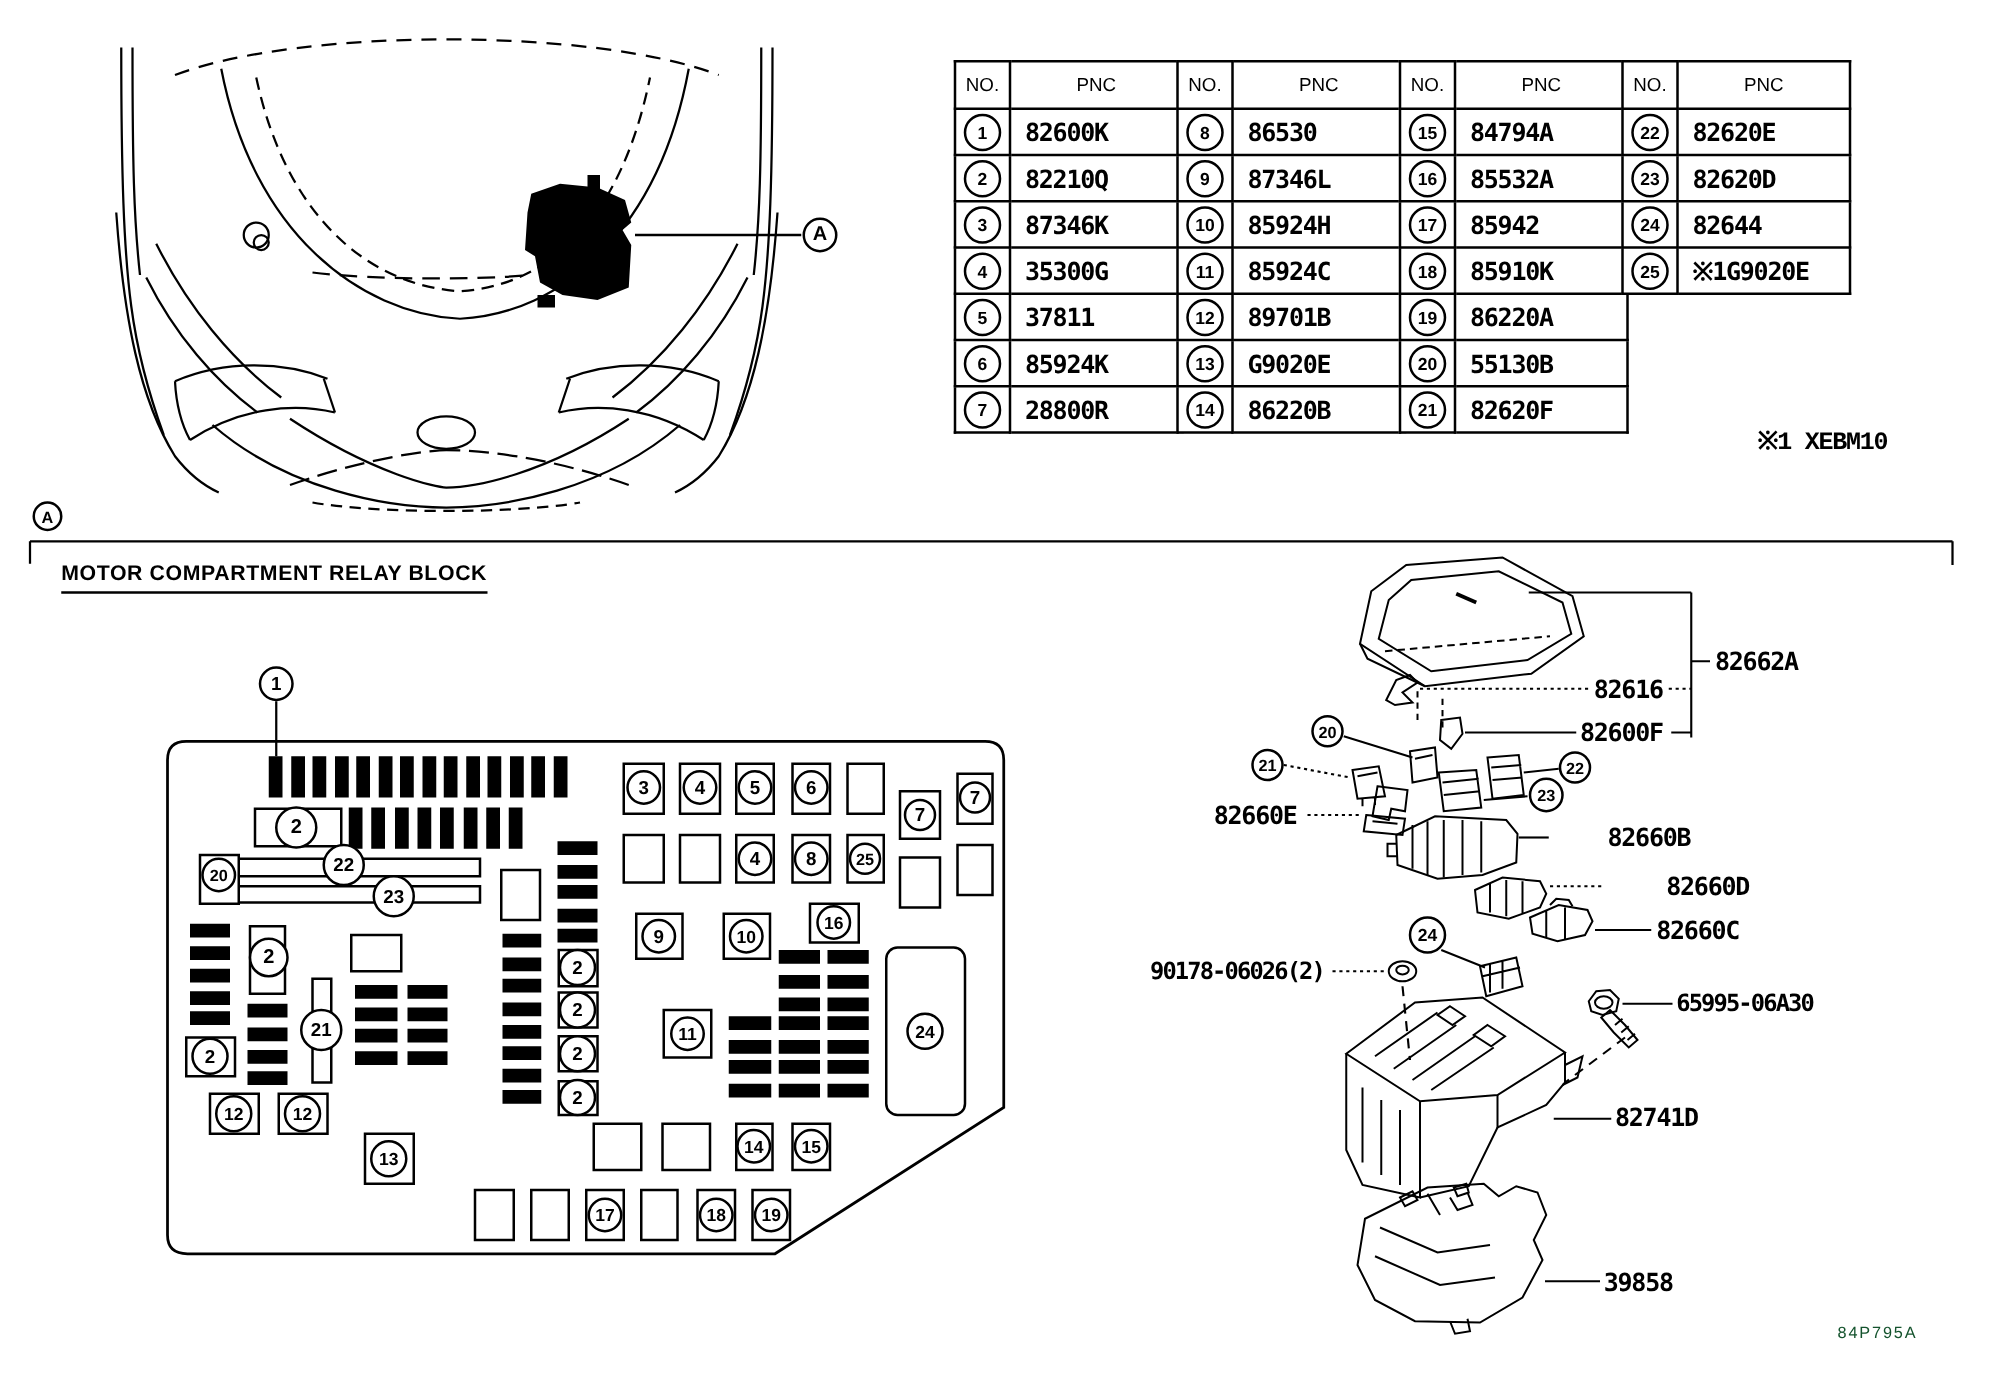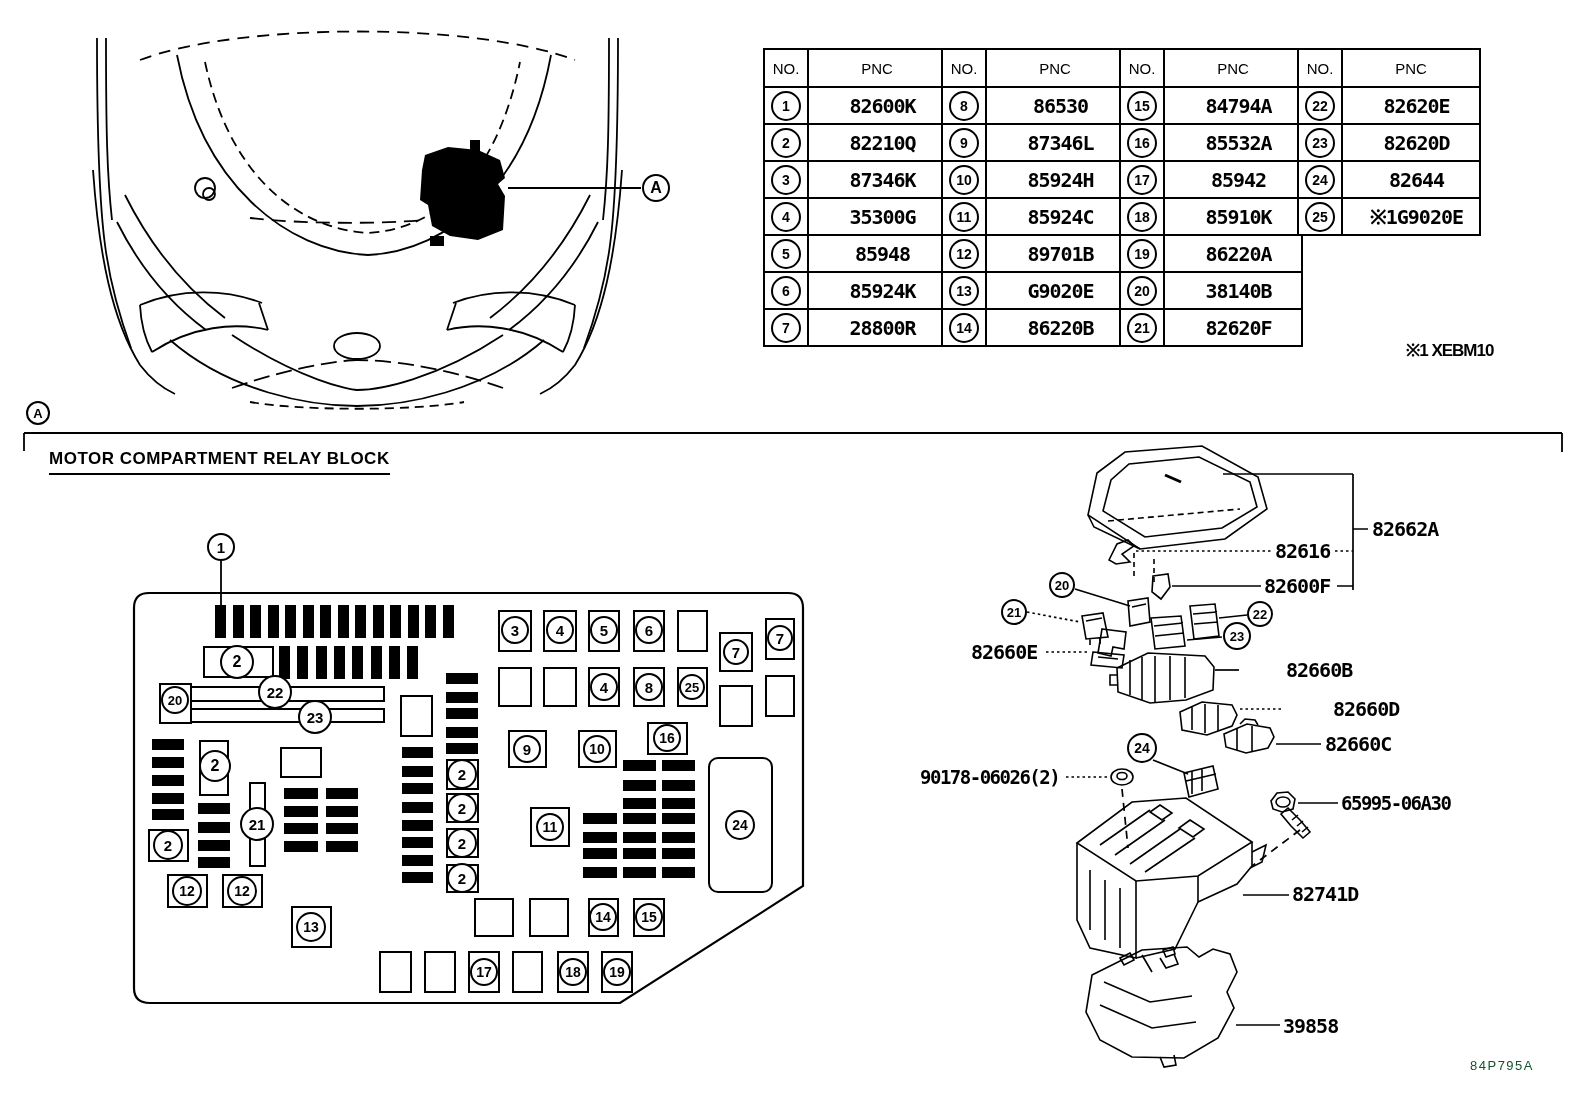--- a/index.html
+++ b/index.html
@@ -12,30 +12,30 @@
          display:flex;align-items:center;justify-content:center;font-weight:bold;
          font-size:15px;box-sizing:border-box;z-index:3;font-family:"Liberation Sans",sans-serif}
   .lbl{position:absolute;font-family:"DejaVu Sans Mono",monospace;font-weight:bold;
        font-size:20px;letter-spacing:-1px;white-space:nowrap;z-index:2;line-height:1.05}
   .lbl.small{font-size:19px;letter-spacing:-1.5px}
   .section-title{position:absolute;left:49px;top:449px;font-size:17px;font-weight:bold;
        letter-spacing:.5px;border-bottom:2px solid #000;padding-bottom:4px;z-index:2;
        font-family:"Liberation Sans",sans-serif}
   .code{position:absolute;left:1470px;top:1058px;font-size:13px;color:#14532d;
        letter-spacing:1.5px;z-index:2;font-family:"Liberation Sans",sans-serif}
-  .footnote{position:absolute;left:1406px;top:338px;font-family:Liberation Sans, sans-serif;
-       font-weight:bold;font-size:17px;letter-spacing:-1px;z-index:2}
+  .footnote{position:absolute;left:1406px;top:338px;font-family:Liberation Mono, monospace;
+       font-weight:bold;font-size:20px;letter-spacing:-1px;z-index:2}
   .pnc-table{position:absolute;border-collapse:collapse;background:#fff;z-index:2}
   .pnc-table th,.pnc-table td{border:2px solid #000;padding:0;text-align:center;box-sizing:content-box}
   .pnc-table th{font-weight:normal;font-size:15px;height:36px}
   th.no-h{width:42px}
   th.pnc-h{width:136px}
   td.no-c{height:35px;width:42px}
   td.pnc-c{font-family:"DejaVu Sans Mono",monospace;font-weight:bold;font-size:20px;
-       letter-spacing:-1px;text-align:center;padding-left:11px;width:125px}
+       letter-spacing:-1px;text-align:left;padding-left:11px;width:125px}
   .tchip{display:inline-flex;width:26px;height:26px;border:2px solid #000;border-radius:50%;
        align-items:center;justify-content:center;font-size:14px;font-weight:bold;
        font-family:"Liberation Sans",sans-serif}
 </style>
 </head>
 <body>
 
 <svg class="bg" width="1592" height="1099" viewBox="0 0 1592 1099">
 
   <g stroke="#000" fill="none" stroke-width="1.8">
@@ -259,21 +259,21 @@
     <tr>
         <td class="no-c"><span class="tchip">3</span></td>
         <td class="pnc-c">87346K</td>
       </tr>
     <tr>
         <td class="no-c"><span class="tchip">4</span></td>
         <td class="pnc-c">35300G</td>
       </tr>
     <tr>
         <td class="no-c"><span class="tchip">5</span></td>
-        <td class="pnc-c">85948</td>
+        <td class="pnc-c">37811</td>
       </tr>
     <tr>
         <td class="no-c"><span class="tchip">6</span></td>
         <td class="pnc-c">85924K</td>
       </tr>
     <tr>
         <td class="no-c"><span class="tchip">7</span></td>
         <td class="pnc-c">28800R</td>
       </tr>
   </tbody>
@@ -339,21 +339,21 @@
     <tr>
         <td class="no-c"><span class="tchip">18</span></td>
         <td class="pnc-c">85910K</td>
       </tr>
     <tr>
         <td class="no-c"><span class="tchip">19</span></td>
         <td class="pnc-c">86220A</td>
       </tr>
     <tr>
         <td class="no-c"><span class="tchip">20</span></td>
-        <td class="pnc-c">38140B</td>
+        <td class="pnc-c">55130B</td>
       </tr>
     <tr>
         <td class="no-c"><span class="tchip">21</span></td>
         <td class="pnc-c">82620F</td>
       </tr>
   </tbody>
 </table>
 <table class="pnc-table" style="left:1297px;top:48px">
   <thead>
       <tr>

